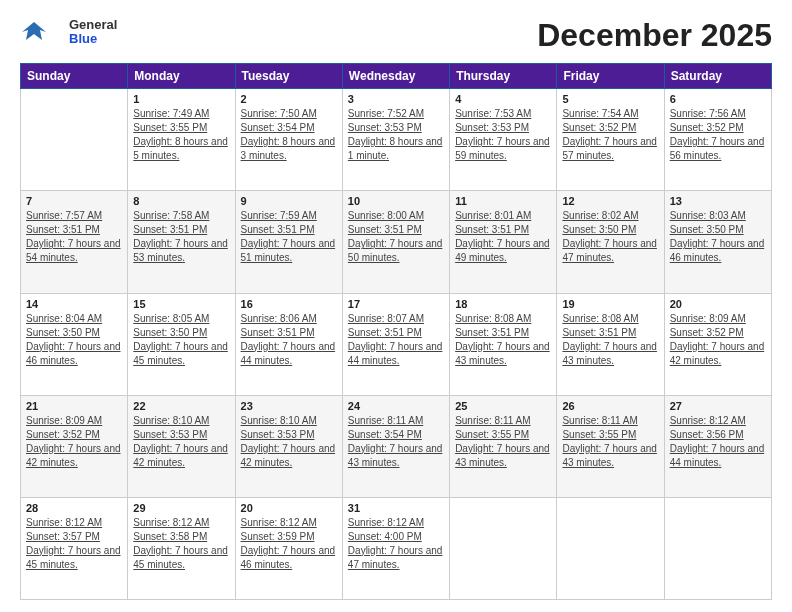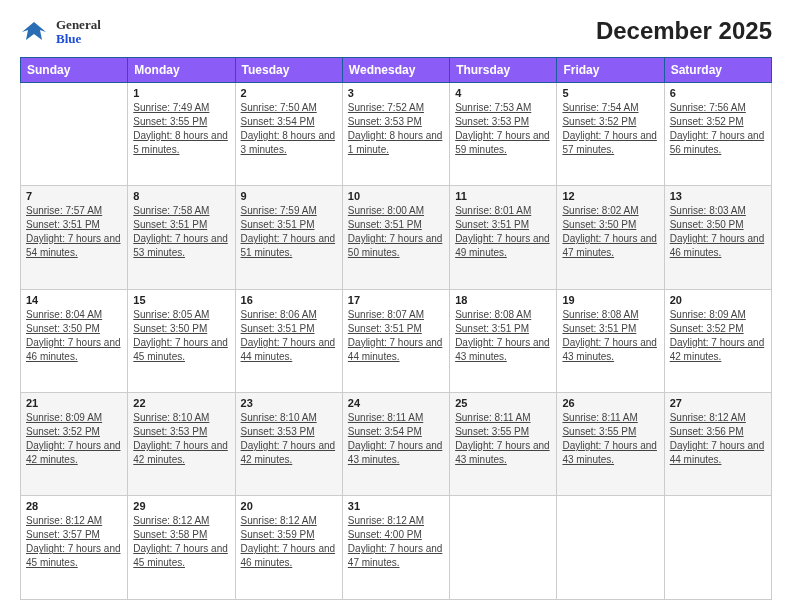--- a/index.html
+++ b/index.html
@@ -19,58 +19,57 @@
     }
     .header {
       display: flex;
       justify-content: space-between;
       align-items: flex-start;
       margin-bottom: 10px;
     }
     .logo {
       display: flex;
       align-items: center;
-      gap: 8px;
-      font-family: Liberation Serif, serif;
+      gap: 21px;
     }
     .logo-text {
       display: flex;
       flex-direction: column;
       font-size: 13px;
       font-weight: bold;
       line-height: 1.1;
     }
     .logo-text .general { color: #333; }
     .logo-text .blue { color: #1d4ed8; }
     .logo-bird {
       width: 28px;
       height: 28px;
     }
     .title-block {
       text-align: right;
     }
     .month-title {
-      font-size: 24px;
+      font-size: 32px;
       font-weight: bold;
       color: #222;
       line-height: 1.1;
     }
     .subtitle {
       font-size: 13px;
       color: #444;
     }
     .calendar {
       flex: 1;
       border: 1px solid #ccc;
       border-collapse: collapse;
       width: 100%;
       table-layout: fixed;
     }
     .calendar th {
-      background: #8b5cf6;
+      background: #4c1d95;
       color: #fff;
       text-align: left;
       padding: 5px 6px;
       font-size: 12px;
       font-weight: bold;
       border: 1px solid #1e5a9e;
     }
     .calendar td {
       border: 1px solid #ccc;
       vertical-align: top;

